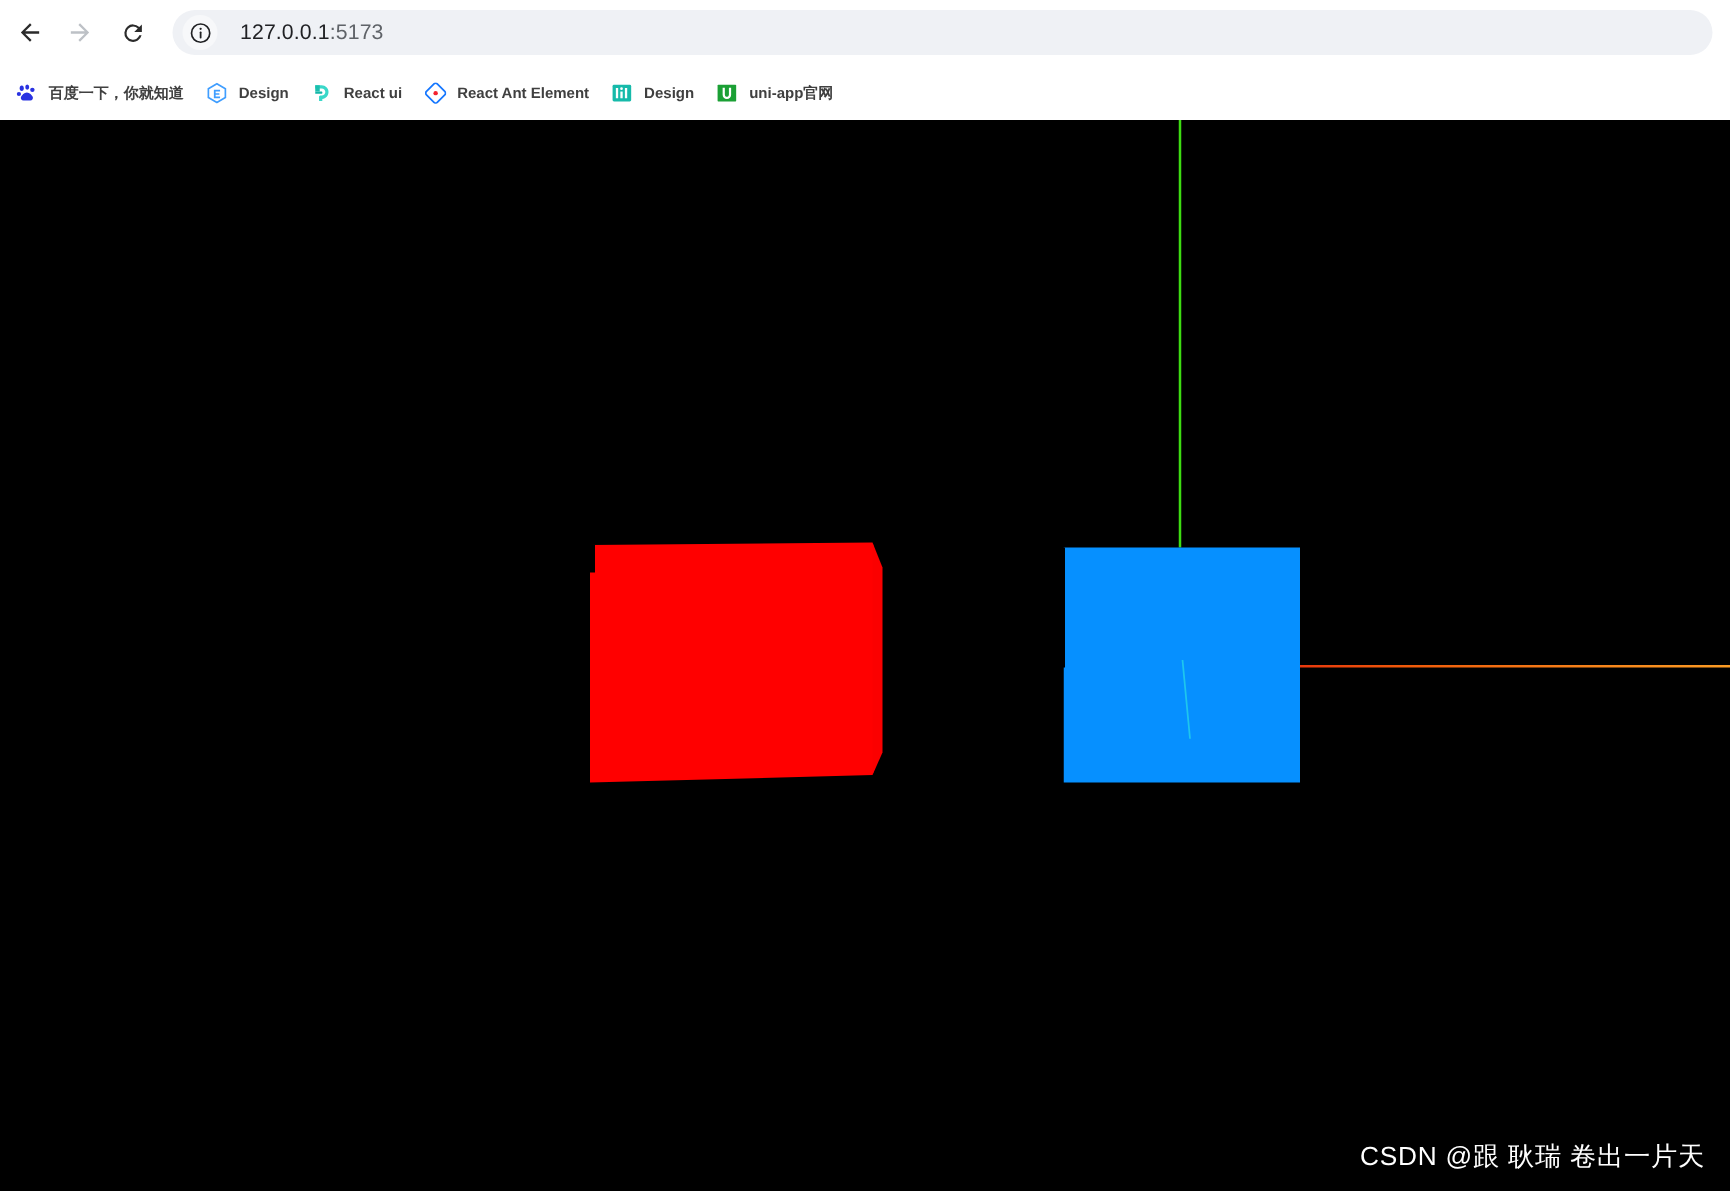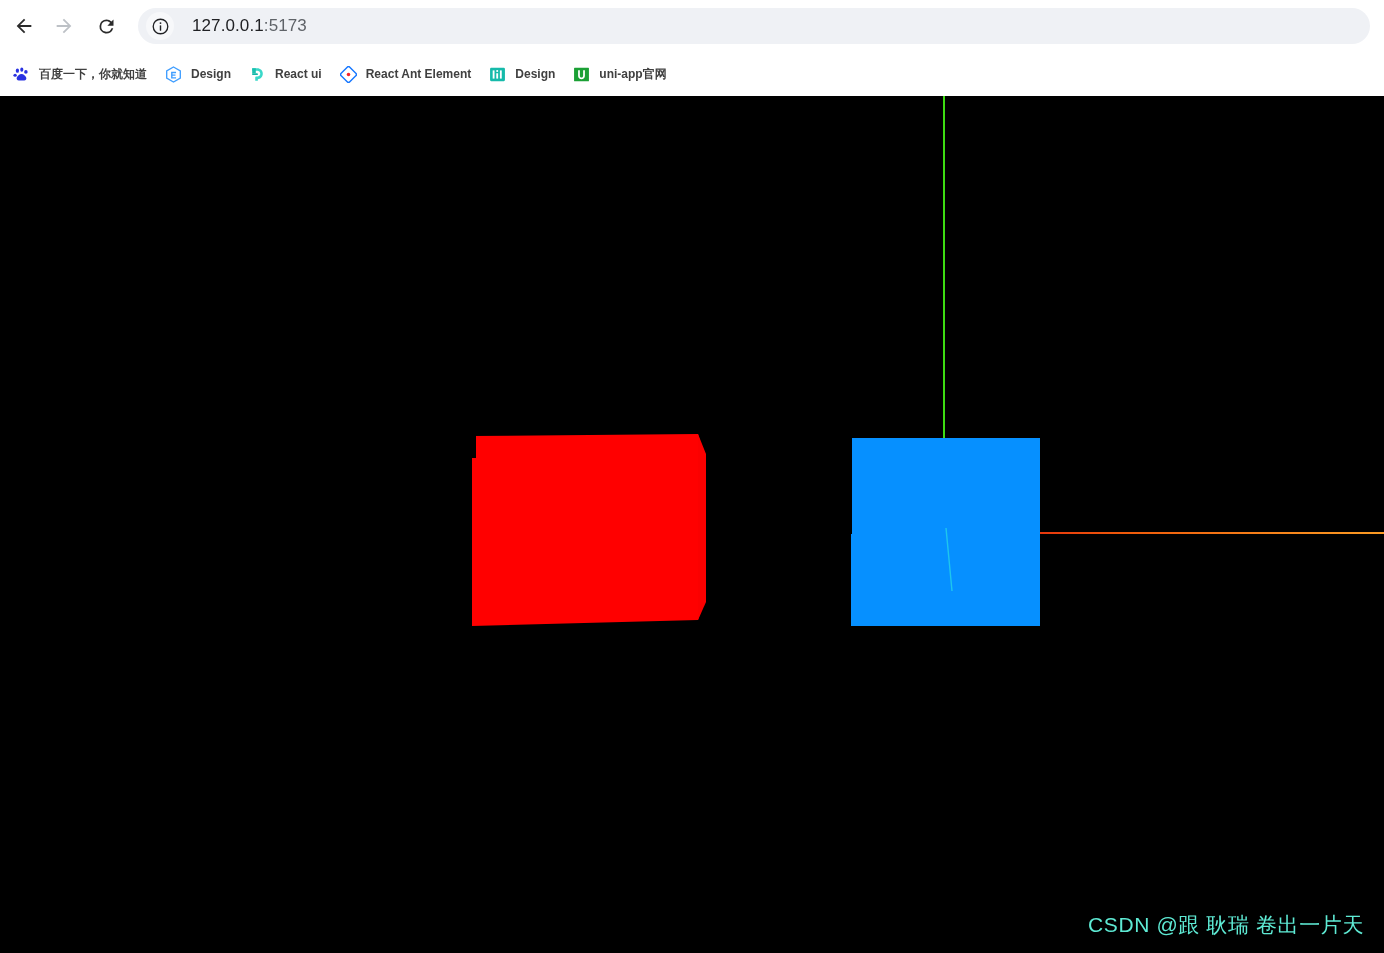--- a/index.html
+++ b/index.html
@@ -165,21 +165,21 @@
     width:189px; height:188px;
     pointer-events:none;
   }
 
   
   #watermark {
     position:absolute;
     right:20px;
     bottom:14px;
     font-size:21px;
-    color:#5eead4;
+    color:#ffffff;
     letter-spacing:0.6px;
     white-space:nowrap;
     font-family:"Liberation Sans", sans-serif;
   }
 </style>
 </head>
 <body>
 
 <div id="browser-chrome">
 

